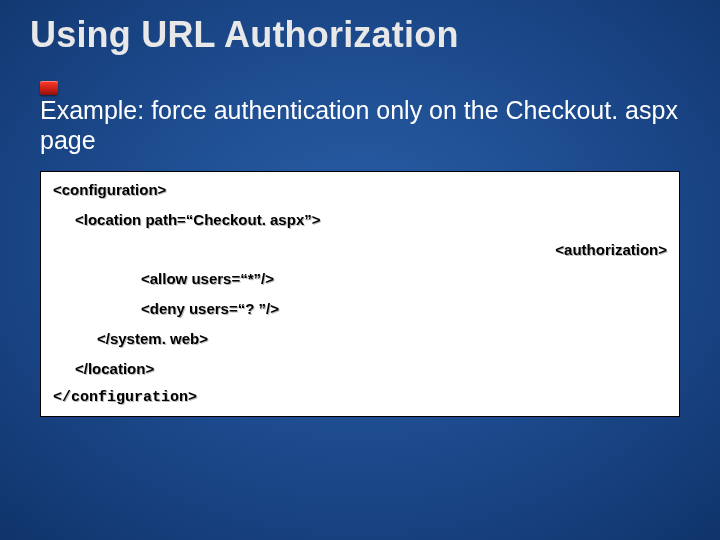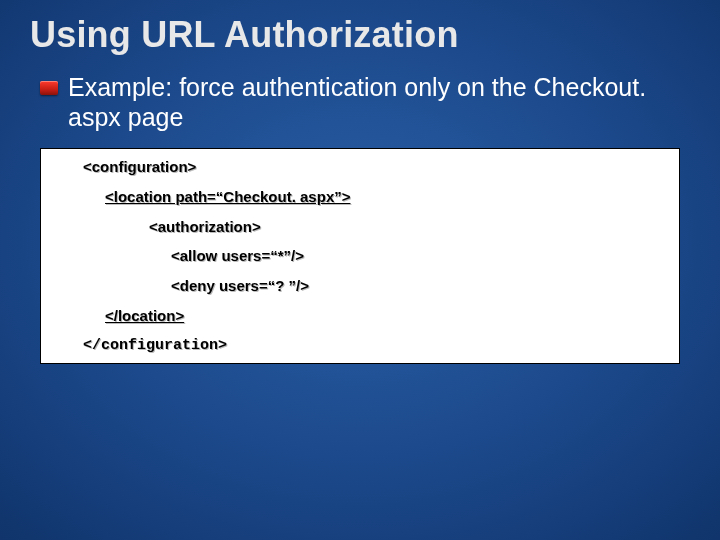--- a/index.html
+++ b/index.html
@@ -14,20 +14,21 @@
     font-size: 36px;
     font-weight: bold;
     color: #e8e8e8;
     padding: 14px 0 8px 30px;
     letter-spacing: 0.2px;
   }
   .bullet-row {
     display: flex;
     align-items: flex-start;
     padding: 8px 40px 10px 40px;
+    flex-direction: column;
   }
   .bullet {
     width: 18px;
     height: 14px;
     margin-top: 9px;
     margin-right: 10px;
     flex-shrink: 0;
     background: linear-gradient(180deg, #ff3b2e 0%, #c81e14 60%, #8a120b 100%);
     border-radius: 2px;
     box-shadow: 0 1px 2px rgba(0,0,0,0.5), inset 0 1px 0 rgba(255,200,190,0.5);
@@ -41,40 +42,41 @@
     margin: 6px 40px 0 40px;
     background: #fff;
     color: #000;
     border: 1.5px solid #000;
     padding: 10px 12px 10px 12px;
     font-family: Arial, Helvetica, sans-serif;
     font-weight: bold;
     font-size: 15px;
     line-height: 1.05;
   }
-  .codebox div { margin-bottom: 14px; text-shadow: 1px 1px 0 #bbb; margin-left: 30px; }
+  .codebox div { margin-bottom: 14px; text-shadow: 1px 1px 0 #bbb; }
   .codebox div:last-child { margin-bottom: 0; font-family: Liberation Mono, monospace; }
-  .i1 { padding-left: 22px; text-decoration: underline; }
+  .i1 { padding-left: 22px; }
   .i2 { padding-left: 44px; }
-  .i3 { padding-left: 66px; }
+  .i3 { padding-left: 66px; text-align: right; }
   .i4 { padding-left: 88px; }
 </style>
 </head>
 <body>
 
 <div class="slide">
   <div class="title">Using URL Authorization</div>
 
   <div class="bullet-row">
     <div class="bullet"></div>
     <div class="bullet-text">Example: force authentication only on the Checkout. aspx page</div>
   </div>
 
   <div class="codebox">
     <div>&lt;configuration&gt;</div>
     <div class="i1">&lt;location path=“Checkout. aspx”&gt;</div>
     <div class="i3">&lt;authorization&gt;</div>
     <div class="i4">&lt;allow users=“*”/&gt;</div>
     <div class="i4">&lt;deny users=“? ”/&gt;</div>
+    <div class="i2">&lt;/system. web&gt;</div>
     <div class="i1">&lt;/location&gt;</div>
     <div>&lt;/configuration&gt;</div>
   </div>
 </div>
 
 </body></html>

